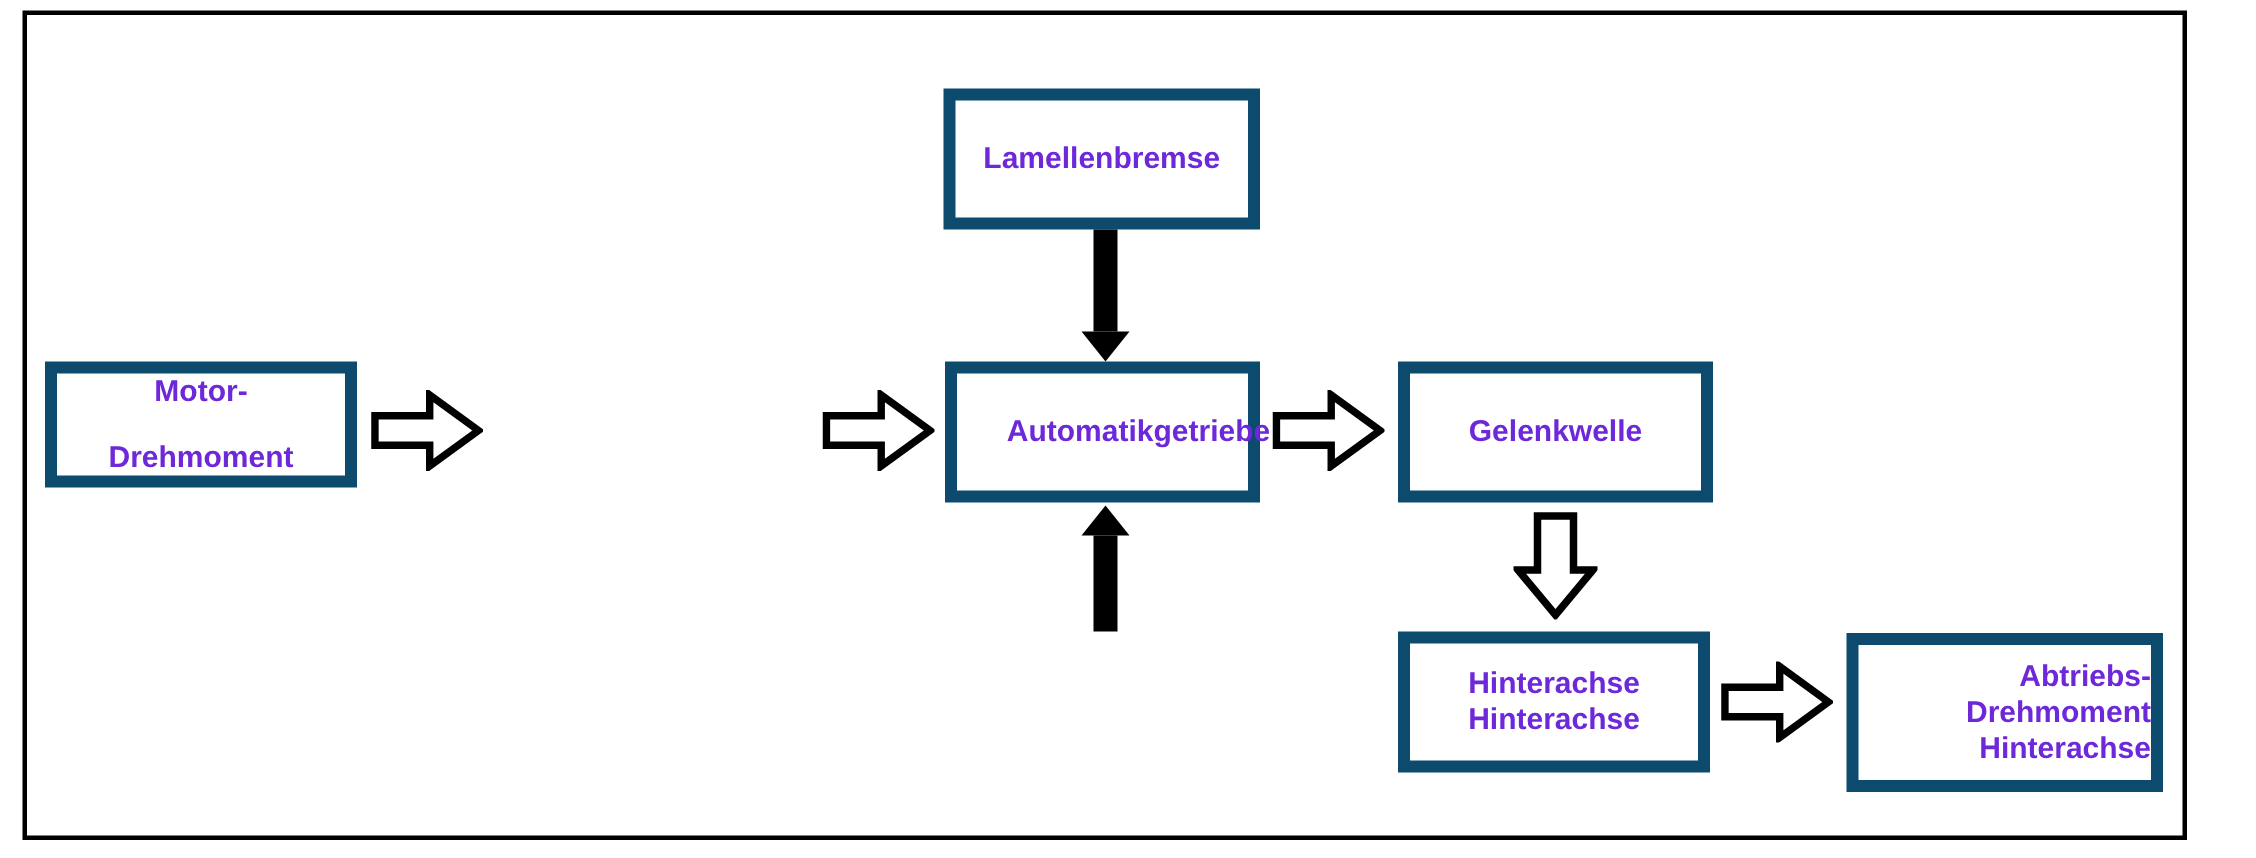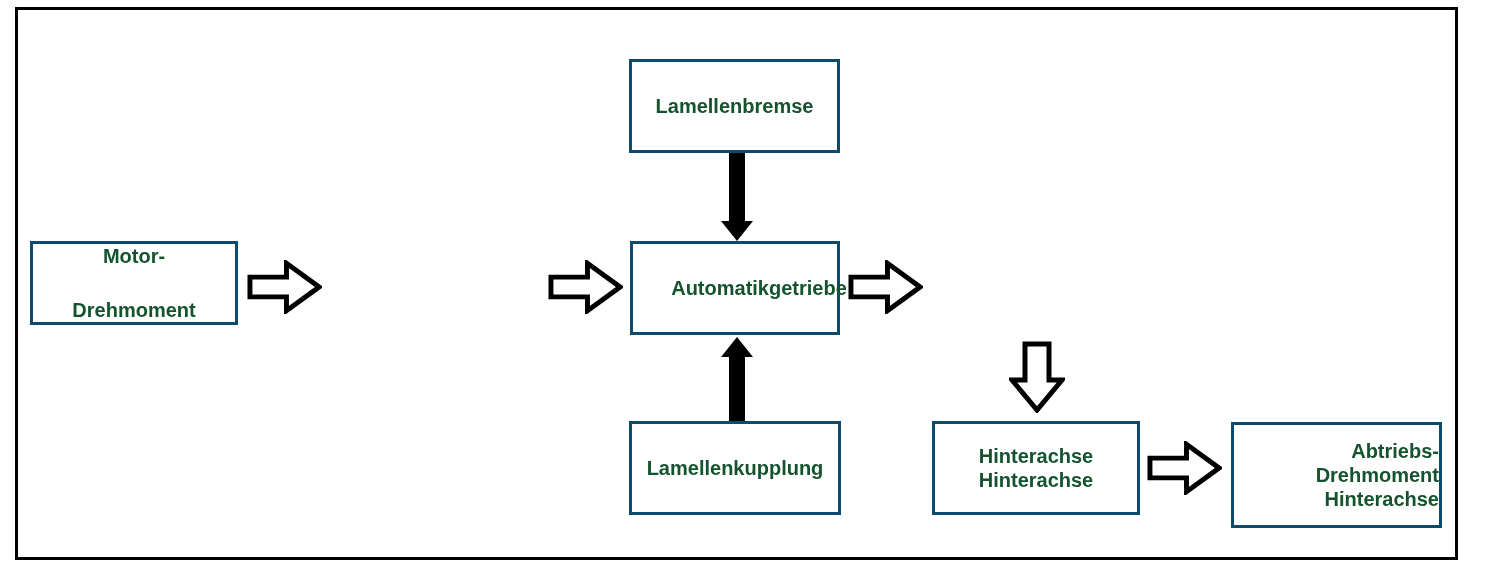--- a/index.html
+++ b/index.html
@@ -14,31 +14,31 @@
   }
   .frame {
     position: absolute;
     left: 15px; top: 7px;
     width: 1443px; height: 553px;
     border: 3px solid #000000;
     background: #ffffff;
   }
   .node {
     position: absolute;
-    border: 3px solid #0c4a6e;
+    border: 8px solid #0c4a6e;
     background: #ffffff;
     display: flex;
     flex-direction: column;
     align-items: center;
     justify-content: center;
     text-align: center;
     font-weight: bold;
     font-size: 20px;
     line-height: 24px;
-    color: #14532d;
+    color: #6d28d9;
   }
   
   .node-motor      { left: 30px;   top: 241px; width: 208px; height: 84px; justify-content: space-between; }
   .node-anfahr     { left: 330px;  top: 241px; width: 210px; height: 94px; }
   .node-automatik  { left: 630px;  top: 241px; width: 210px; height: 94px; padding-left: 48px; }
   .node-gelenk     { left: 932px;  top: 241px; width: 210px; height: 94px; }
   
   .node-bremse     { left: 629px;  top: 59px;  width: 211px; height: 94px; }
   .node-kupplung   { left: 629px;  top: 421px; width: 212px; height: 94px; }
   .node-diff       { left: 932px;  top: 421px; width: 208px; height: 94px; }
@@ -102,38 +102,38 @@
   <div class="node node-automatik">
     <div>Automatikgetriebe</div>
   </div>
 
   <div class="block-arrow arrow-3">
     <svg width="75" height="54" viewBox="0 0 76 54">
       <polygon points="3,17 40,17 40,3 73,27 40,51 40,37 3,37" fill="#ffffff" stroke="#000000" stroke-width="5"></polygon>
     </svg>
   </div>
 
+  <div class="node node-gelenk">
+    <div>Gelenkwelle</div>
+  </div>
 
   <div class="node node-bremse">
     <div>Lamellenbremse</div>
   </div>
 
   <div class="solid-arrow solid-down">
     <div class="shaft"></div>
     <div class="head-down"></div>
   </div>
 
   <div class="solid-arrow solid-up">
     <div class="head-up"></div>
     <div class="shaft"></div>
   </div>
 
-  <div class="node node-kupplung">
-    <div>Lamellenkupplung</div>
-  </div>
 
   <div class="block-arrow arrow-5">
     <svg width="56" height="72" viewBox="0 0 56 72">
       <polygon points="16,3 40,3 40,39 53,39 28,69 3,39 16,39" fill="#ffffff" stroke="#000000" stroke-width="5"></polygon>
     </svg>
   </div>
 
   <div class="node node-diff">
     <div>Hinterachse</div>
     <div>Hinterachse</div>

